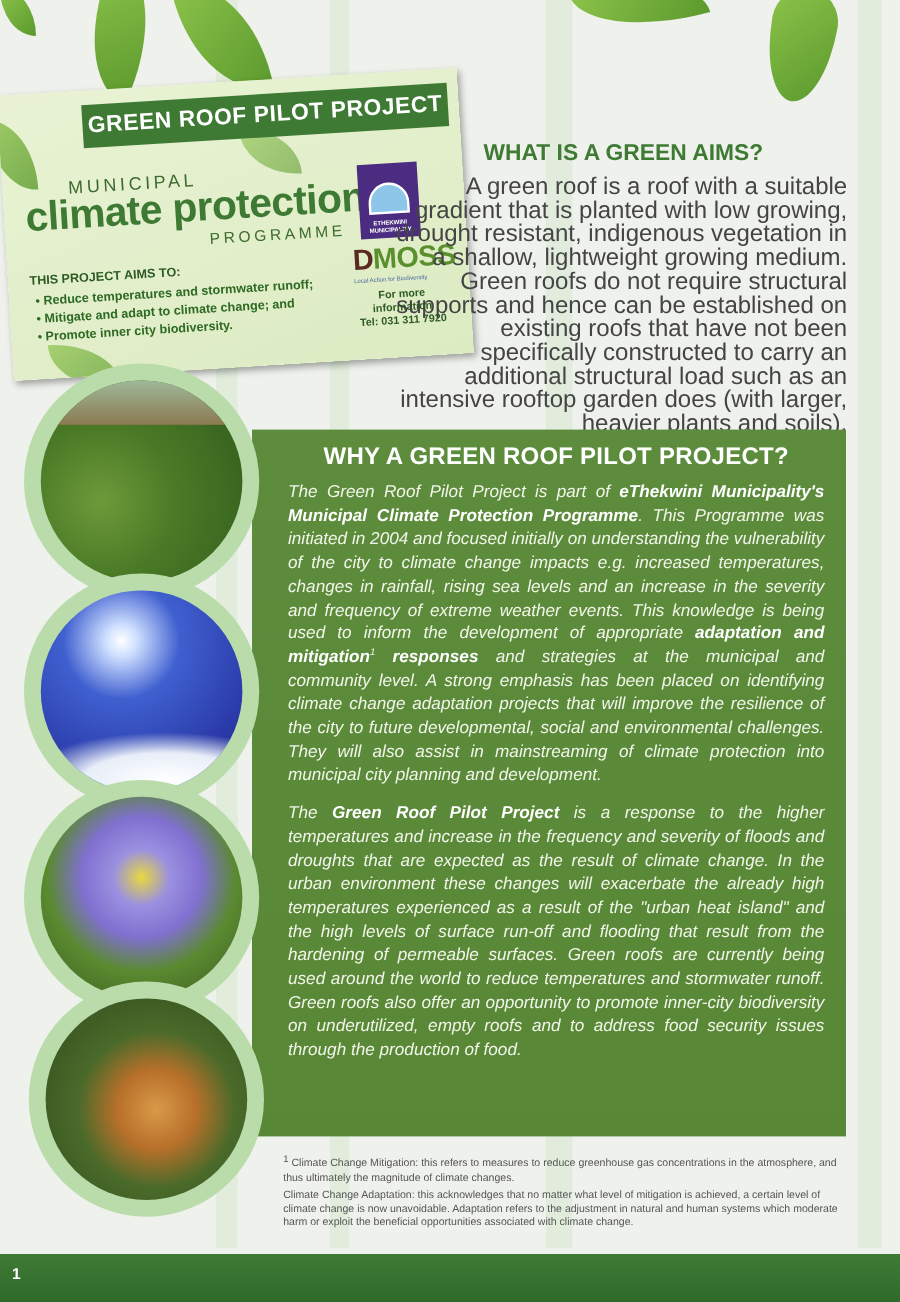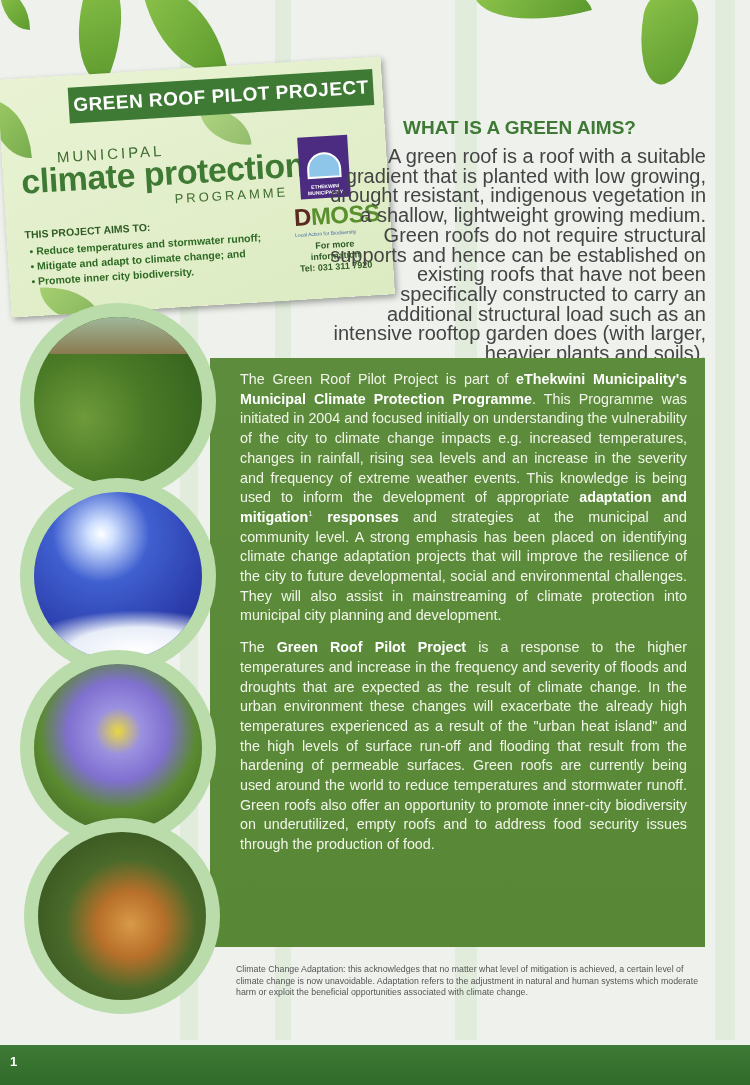--- a/index.html
+++ b/index.html
@@ -58,21 +58,21 @@
   }
 
   
   .panel {
     position: absolute; left: 210px; top: 358px; width: 495px; height: 589px;
     background: #5a8a3a;
     background: linear-gradient(180deg, #5d8d3c 0%, #588836 100%);
     padding: 12px 18px 0 30px; color: #f2f5ea;
   }
   .panel-title { text-align: center; font-size: 20px; font-weight: bold; color: #fff; margin-bottom: 8px; letter-spacing: 0.2px; }
-  .panel p { font-size: 14.3px; line-height: 19.7px; text-align: justify; margin-bottom: 12px; }
+  .panel p { font-size: 14.3px; line-height: 19.7px; text-align: justify; margin-bottom: 12px; font-style: italic; }
   .panel b { font-weight: bold; color: #fff; }
   sup { font-size: 8px; vertical-align: super; line-height: 0; }
 
   
   .circle {
     position: absolute; width: 196px; height: 196px; border-radius: 50%;
     background: #b9dcaa; padding: 14px;
   }
   .circle .photo { width: 100%; height: 100%; border-radius: 50%; overflow: hidden; position: relative; }
   .photo-plants { background: radial-gradient(circle at 30% 60%, #6e9a3a 0%, #4a7a26 40%, #2f5a1c 100%); }
@@ -132,36 +132,38 @@
   <div class="sign-info">
     <div>For more information</div>
     <div>Tel: 031 311 7920</div>
   </div>
 </div>
 
 <h2 class="what-title">WHAT IS A GREEN AIMS?</h2>
 <p class="what-body">A green roof is a roof with a suitable gradient that is planted with low growing, drought resistant, indigenous vegetation in a shallow, lightweight growing medium. Green roofs do not require structural supports and hence can be established on existing roofs that have not been specifically constructed to carry an additional structural load such as an intensive rooftop garden does (with larger, heavier plants and soils).</p>
 
 <div class="panel">
+  <h2 class="panel-title">WHY A GREEN ROOF PILOT PROJECT?</h2>
   <p><span>The Green Roof Pilot Project is part of </span><b>eThekwini Municipality's Municipal Climate Protection Programme</b><span>. This Programme was initiated in 2004 and focused initially on understanding the vulnerability of the city to climate change impacts e.g. increased temperatures, changes in rainfall, rising sea levels and an increase in the severity and frequency of extreme weather events. This knowledge is being used to inform the development of appropriate </span><b>adaptation and mitigation</b><sup>1</sup><b> responses</b><span> and strategies at the municipal and community level. A strong emphasis has been placed on identifying climate change adaptation projects that will improve the resilience of the city to future developmental, social and environmental challenges. They will also assist in mainstreaming of climate protection into municipal city planning and development.</span></p>
   <p><span>The </span><b>Green Roof Pilot Project</b><span> is a response to the higher temperatures and increase in the frequency and severity of floods and droughts that are expected as the result of climate change. In the urban environment these changes will exacerbate the already high temperatures experienced as a result of the "urban heat island" and the high levels of surface run-off and flooding that result from the hardening of permeable surfaces. Green roofs are currently being used around the world to reduce temperatures and stormwater runoff. Green roofs also offer an opportunity to promote inner-city biodiversity on underutilized, empty roofs and to address food security issues through the production of food.</span></p>
 </div>
 
 <div class="circle" style="left:20px;top:303px;">
     <div class="photo photo-plants"></div>
   </div>
 <div class="circle" style="left:20px;top:478px;">
     <div class="photo photo-sky"></div>
   </div>
 <div class="circle" style="left:20px;top:650px;">
     <div class="photo photo-lotus"></div>
   </div>
 <div class="circle" style="left:24px;top:818px;">
     <div class="photo photo-butterfly"></div>
   </div>
 
 <div class="footnotes">
+  <p><sup>1</sup><span> Climate Change Mitigation: this refers to measures to reduce greenhouse gas concentrations in the atmosphere, and thus ultimately the magnitude of climate changes.</span></p>
   <p>Climate Change Adaptation: this acknowledges that no matter what level of mitigation is achieved, a certain level of climate change is now unavoidable. Adaptation refers to the adjustment in natural and human systems which moderate harm or exploit the beneficial opportunities associated with climate change.</p>
 </div>
 
 <div class="bottom-bar">
   <span>1</span>
 </div>
 
 </body></html>

